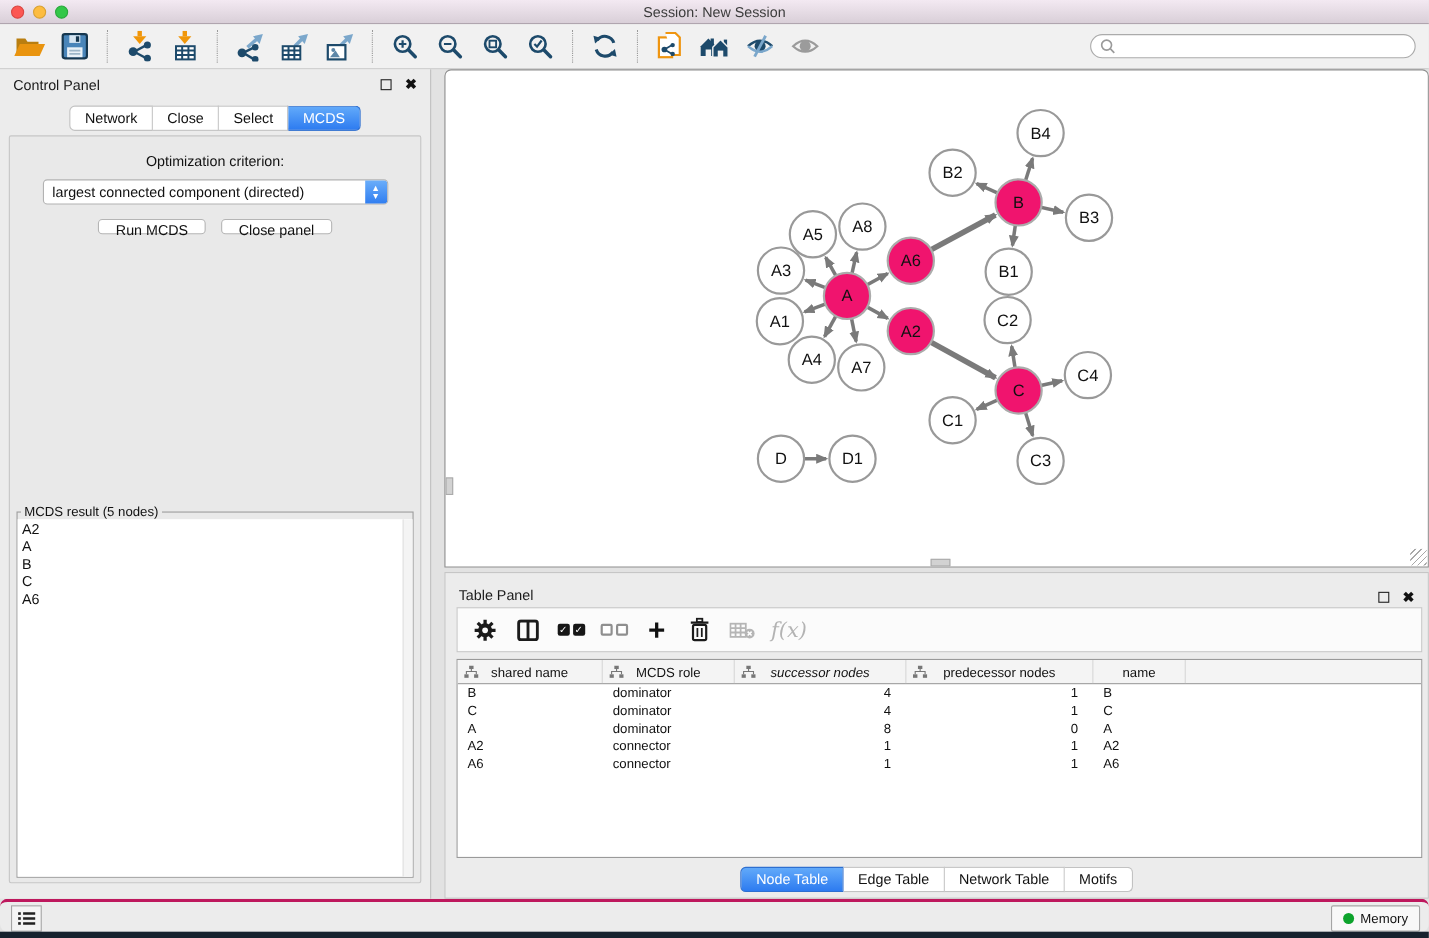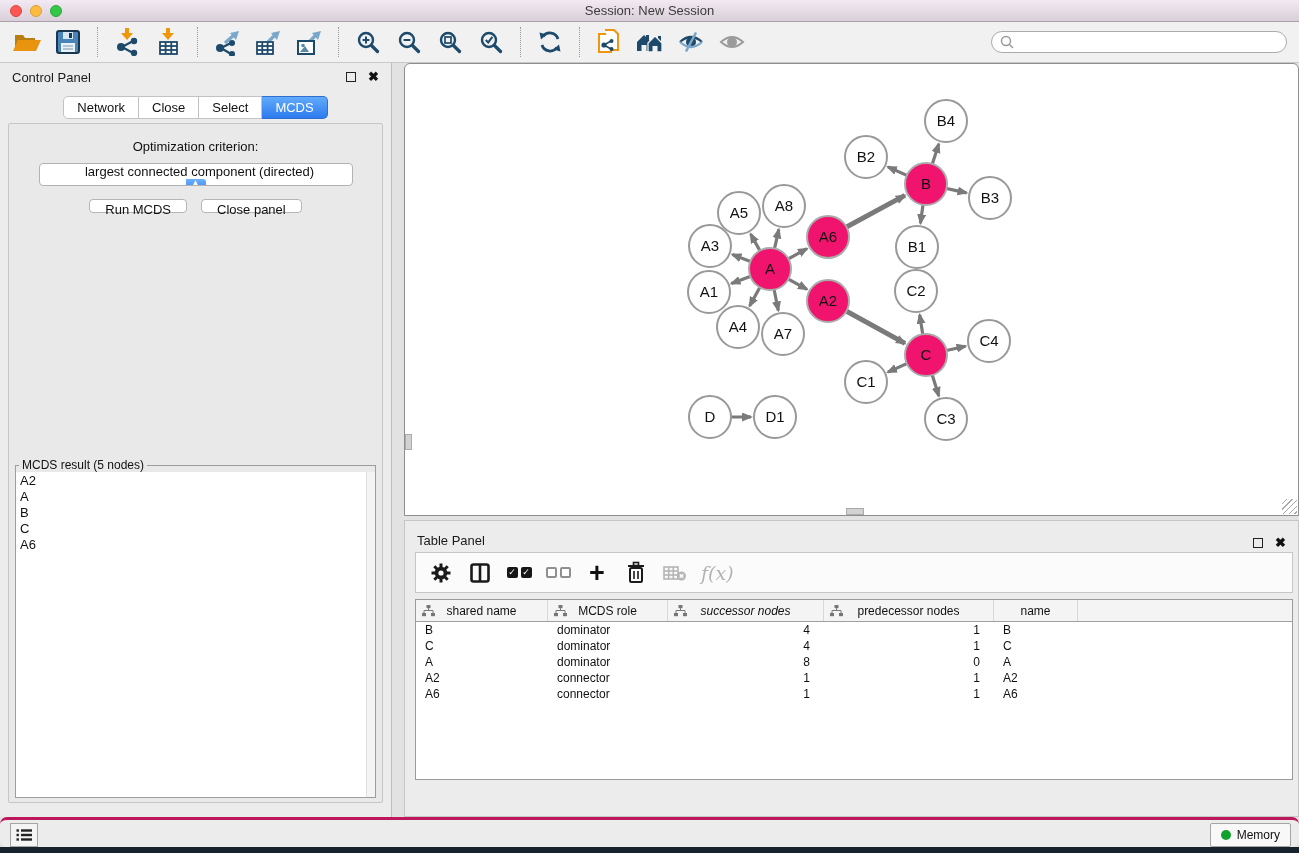--- a/index.html
+++ b/index.html
@@ -39,21 +39,21 @@
   .seg { font-size:13px; padding:3px 13px; background:#fff; border:1px solid #c2c2c2;
     border-left:none; color:#111; cursor:default; }
   .seg:first-child { border-left:1px solid #c2c2c2; border-radius:5px 0 0 5px; }
   .seg:last-child { border-radius:0 5px 5px 0; }
   .seg.active { background:linear-gradient(#62aafa,#2d7bf0); color:#fff; border-color:#2e6fd0; }
 
   .cbody { position:absolute; left:8px; right:8px; top:60px; bottom:14px; background:#e9e9e9;
     border:1px solid #c6c6c6; border-radius:2px; }
   .optlabel { text-align:center; font-size:13px; margin-top:15px; color:#111; }
   .selectbox { margin:9px auto 0; width:314px; height:23px; background:#fff; border:1px solid #b2b2b2;
-    border-radius:4px; display:flex; align-items:center; overflow:hidden;flex-direction:column; }
+    border-radius:4px; display:flex; align-items:center; overflow:hidden; }
   .selecttext { flex:1; font-size:13px; padding-left:8px; color:#111; white-space:nowrap; }
   .stepper { width:20px; height:23px; background:linear-gradient(#6db0fb,#2e7cf0); color:#fff;
     display:flex; flex-direction:column; align-items:center; justify-content:center;
     font-size:8px; line-height:7px; border-radius:0 3px 3px 0; }
   .btnrow { display:flex; justify-content:center; gap:14px; margin-top:13px; }
   .macbtn { font-size:13px; background:#fff; border:1px solid #b5b5b5; border-radius:4px;
     padding:0 15px; height:14px; line-height:20px; color:#111; }
 
   fieldset.result { position:absolute; left:6px; right:6px; bottom:4px; height:340px;
     border:1px solid #9d9d9d; }
@@ -587,20 +587,26 @@
         </div>
         <div class="dtrow">
           <div class="dtcell al" style="width: 132px;">A6</div>
           <div class="dtcell al" style="width: 120px;">connector</div>
           <div class="dtcell ar" style="width: 156px;">1</div>
           <div class="dtcell ar" style="width: 170px;">1</div>
           <div class="dtcell al" style="width: 84px;">A6</div>
         </div>
       </div>
   </div>
+  <div class="btabs segctl" id="bottom-tabs">
+      <span class="seg active">Node Table</span>
+      <span class="seg">Edge Table</span>
+      <span class="seg">Network Table</span>
+      <span class="seg">Motifs</span>
+    </div>
 </div>
 
 <div class="statusbar">
   <span class="listbtn">
     <svg width="17" height="14">
       <g stroke="#222" stroke-width="2.4">
         <line x1="5" y1="2.5" x2="16" y2="2.5"></line>
           <line x1="5" y1="7" x2="16" y2="7"></line>
           <line x1="5" y1="11.5" x2="16" y2="11.5"></line>
       </g>

